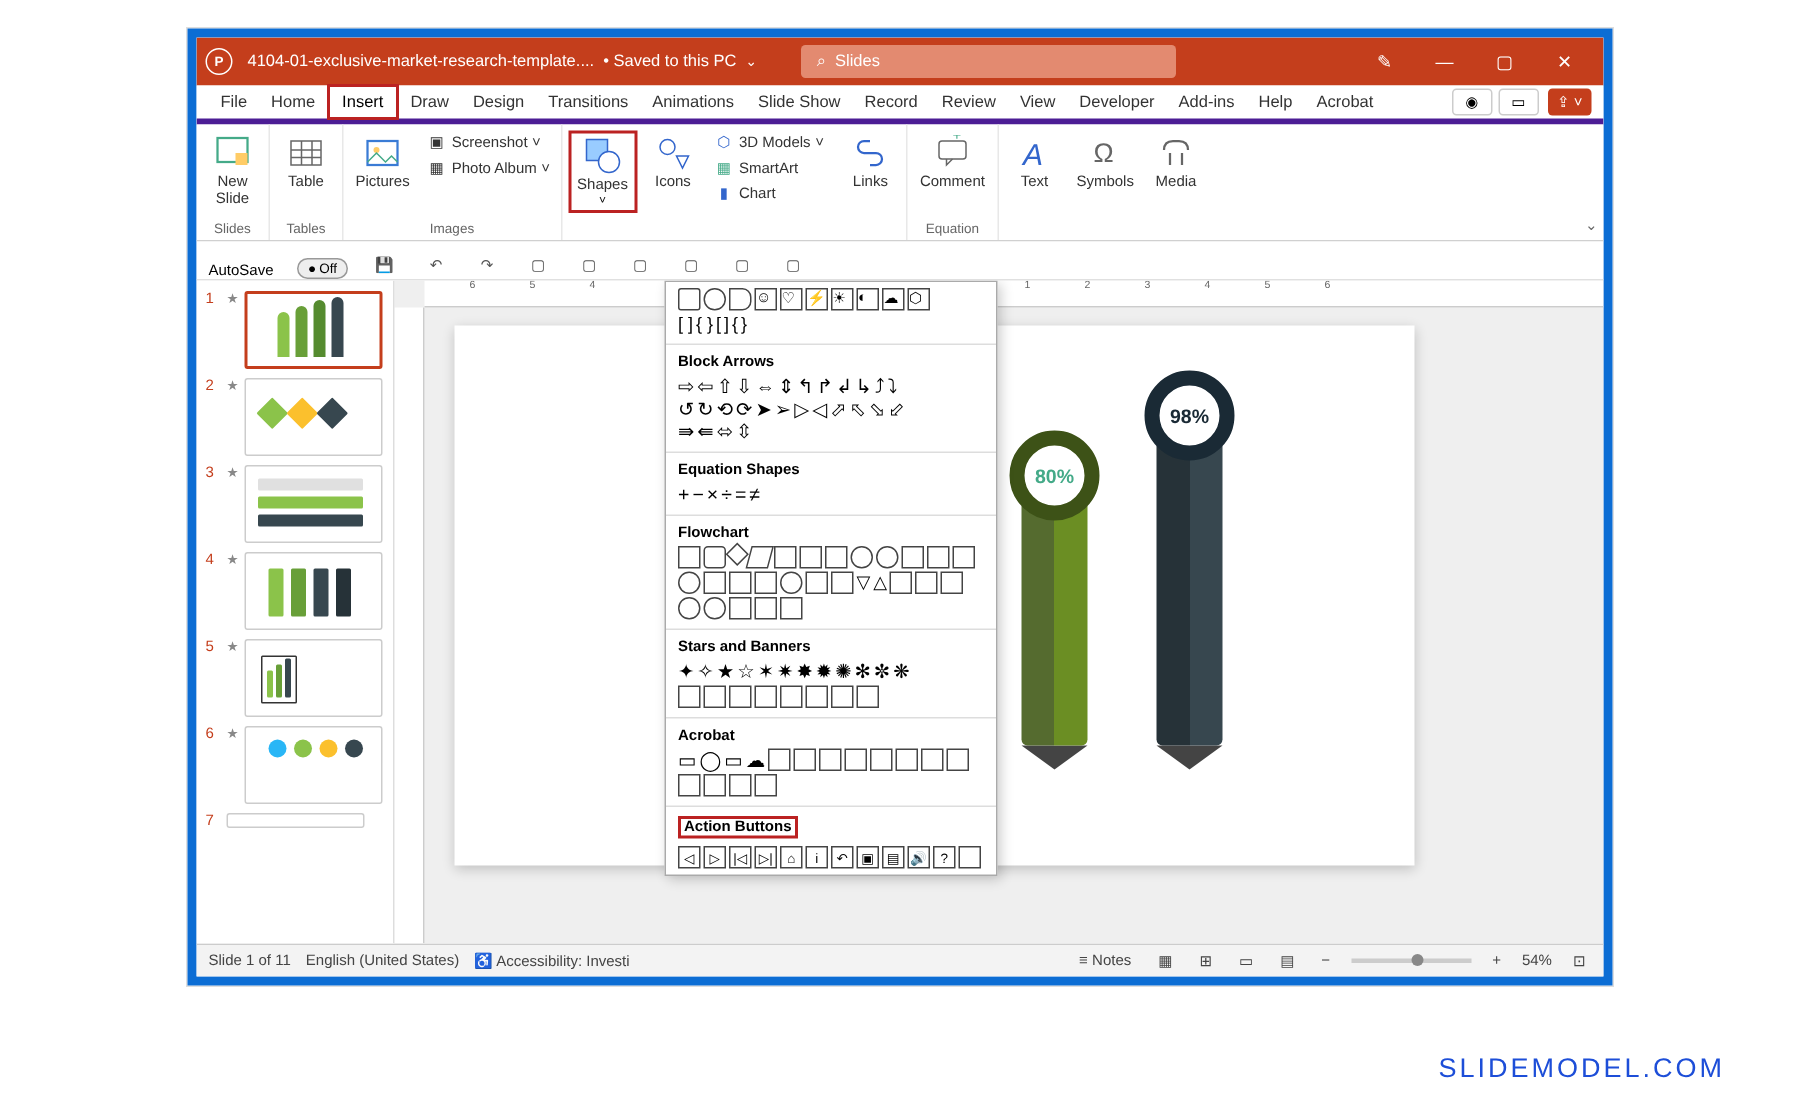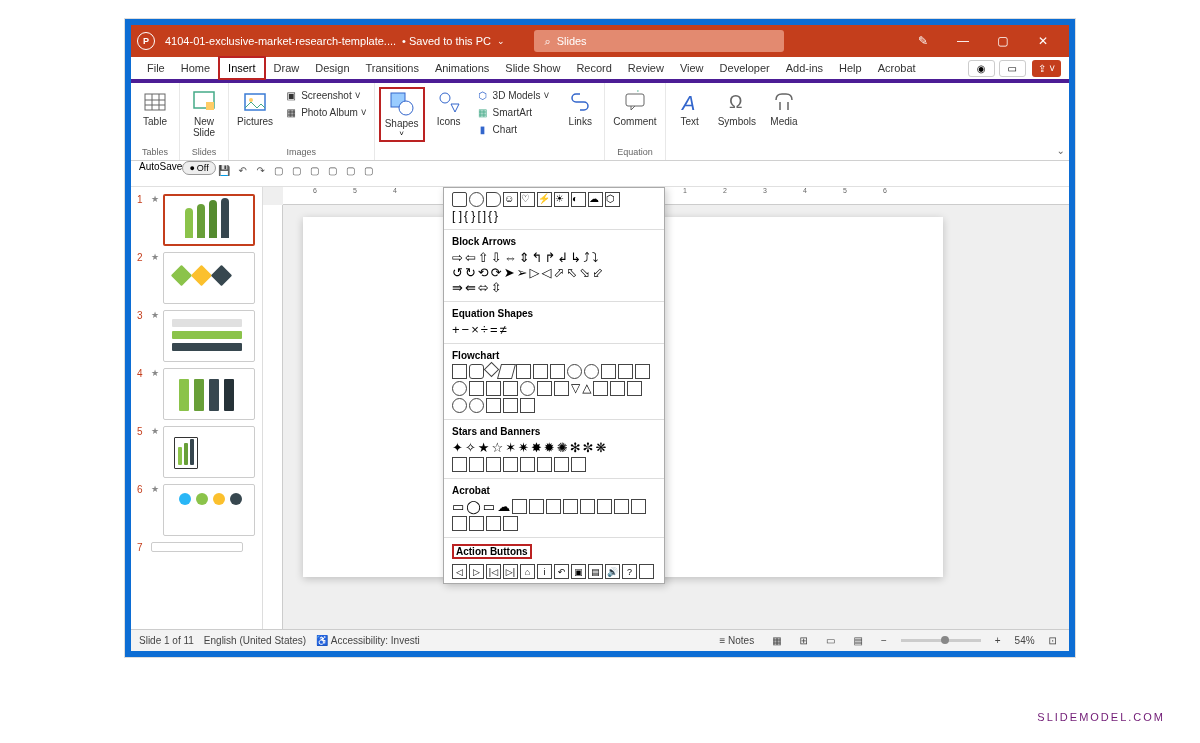--- a/index.html
+++ b/index.html
@@ -31,21 +31,21 @@
 .rgroup .glabel { text-align: center; color: #666; font-size: 9px; padding: 1px 0; }
 .rbtn { display: flex; flex-direction: column; align-items: center; justify-content: flex-start; padding: 2px 4px; cursor: pointer; }
 .rbtn.big { min-width: 40px; }
 .rbtn .ic { width: 26px; height: 26px; display: flex; align-items: center; justify-content: center; }
 .rbtn .lbl { font-size: 10px; color: #333; margin-top: 1px; text-align: center; line-height: 1.1; }
 .rbtn.highlighted { border: 2px solid #b22; }
 .smallbtns { display: flex; flex-direction: column; gap: 1px; }
 .smallbtn { display: flex; align-items: center; gap: 3px; padding: 1px 3px; font-size: 10px; color: #333; cursor: pointer; }
 .smallic { width: 14px; height: 14px; display: inline-flex; align-items: center; justify-content: center; }
 
-.qat { background: #fff; height: 26px; display: flex; align-items: flex-start; padding: 0 8px; border-bottom: 1px solid #e0e0e0; font-size: 10px; gap: 0; }
+.qat { background: #fff; height: 26px; display: flex; align-items: flex-end; padding: 0 8px; border-bottom: 1px solid #e0e0e0; font-size: 10px; gap: 16px; }
 .qat .toggle { border: 1px solid #999; border-radius: 10px; padding: 1px 6px; font-size: 9px; background: #eee; display: flex; align-items: center; gap: 2px; }
 .qat .qbtn { width: 18px; height: 18px; display: flex; align-items: center; justify-content: center; color: #555; cursor: pointer; }
 
 .workspace { flex: 1; display: flex; background: #efefef; overflow: hidden; position: relative; }
 .thumbcol { width: 132px; background: #fff; border-right: 1px solid #ddd; overflow-y: auto; padding: 4px 0; }
 .thumbrow { display: flex; align-items: flex-start; padding: 3px 6px; gap: 4px; }
 .thumbrow .num { font-size: 10px; color: #c43e1c; width: 10px; }
 .thumbrow .star { font-size: 9px; color: #888; }
 .thumb { width: 92px; height: 52px; background: #fff; border: 1px solid #ccc; border-radius: 2px; position: relative; overflow: hidden; }
 .thumb.active { border: 2px solid #c43e1c; }
@@ -63,21 +63,21 @@
 .shapes-menu .shaperow { display: flex; flex-wrap: wrap; gap: 2px; }
 .shapes-menu .shape-ic { width: 15px; height: 15px; border: 1px solid #444; display: inline-block; }
 .shapes-menu hr { border: none; border-top: 1px solid #ddd; margin: 2px 0; }
 
 .statusbar { height: 22px; background: #f3f3f3; border-top: 1px solid #ccc; display: flex; align-items: center; font-size: 10px; padding: 0 8px; color: #444; gap: 10px; }
 .statusbar .spacer { flex: 1; }
 .statusbar .sbtn { padding: 0 4px; cursor: pointer; }
 .statusbar .zoomslider { width: 80px; height: 3px; background: #ccc; position: relative; }
 .statusbar .zoomslider::after { content: ''; position: absolute; left: 40px; top: -3px; width: 8px; height: 8px; background: #888; border-radius: 50%; }
 
-.watermark { position: absolute; bottom: 20px; right: 35px; font-size: 11px; letter-spacing: 2px; color: #701a75; font-weight: 300; }
+.watermark { position: absolute; bottom: 20px; right: 50px; font-size: 18px; letter-spacing: 2px; color: #1d4ed8; font-weight: 300; }
 
 .pencil { position: absolute; width: 60px; }
 .pencil .ring { width: 60px; height: 60px; border-radius: 50%; background: #fff; display: flex; align-items: center; justify-content: center; position: relative; z-index: 2; }
 .pencil .ring .label { font-size: 13px; font-weight: bold; }
 .pencil .body { width: 44px; margin: -10px auto 0; border-radius: 0 0 4px 4px; position: relative; z-index: 1; }
 .pencil .tip { width: 0; height: 0; border-left: 22px solid transparent; border-right: 22px solid transparent; margin: 0 auto; }
 </style>
 </head>
 <body>
 
@@ -122,47 +122,47 @@
         <div class="endbtn">▭</div>
         <div class="sharebtn">⇪ ˅</div>
       </div>
 
       <div class="ribbon">
         <div class="rgroup">
           <div class="items">
             <div class="rbtn big">
               <div class="ic">
                   <svg width="24" height="24">
+                    <rect x="2" y="2" width="20" height="16" fill="none" stroke="#4a8" stroke-width="1.5"></rect>
+                    <rect x="14" y="12" width="8" height="8" fill="#fc6"></rect>
+                  </svg>
+                </div>
+              <div class="lbl" style="white-space:pre-line">New
+Slide</div>
+            </div>
+          </div>
+          <div class="glabel">Slides</div>
+        </div>
+
+        <div class="rgroup">
+          <div class="items">
+            <div class="rbtn big">
+              <div class="ic">
+                  <svg width="24" height="24">
                     <rect x="2" y="4" width="20" height="16" fill="none" stroke="#666" stroke-width="1"></rect>
                     <line x1="2" y1="10" x2="22" y2="10" stroke="#666"></line>
                     <line x1="2" y1="15" x2="22" y2="15" stroke="#666"></line>
                     <line x1="9" y1="4" x2="9" y2="20" stroke="#666"></line>
                     <line x1="16" y1="4" x2="16" y2="20" stroke="#666"></line>
                   </svg>
                 </div>
               <div class="lbl">Table</div>
             </div>
           </div>
           <div class="glabel">Tables</div>
-        </div>
-
-        <div class="rgroup">
-          <div class="items">
-            <div class="rbtn big">
-              <div class="ic">
-                  <svg width="24" height="24">
-                    <rect x="2" y="2" width="20" height="16" fill="none" stroke="#4a8" stroke-width="1.5"></rect>
-                    <rect x="14" y="12" width="8" height="8" fill="#fc6"></rect>
-                  </svg>
-                </div>
-              <div class="lbl" style="white-space:pre-line">New
-Slide</div>
-            </div>
-          </div>
-          <div class="glabel">Slides</div>
         </div>
 
         <div class="rgroup">
           <div class="items">
             <div class="rbtn big">
               <div class="ic">
                   <svg width="24" height="24">
                     <rect x="2" y="4" width="20" height="16" fill="none" stroke="#3a7bd5" stroke-width="1.5"></rect>
                     <circle cx="8" cy="10" r="2" fill="#fc6"></circle>
                     <path d="M2 18 L8 12 L14 18 L18 14 L22 18" fill="none" stroke="#4a8"></path>
@@ -370,20 +370,34 @@
             <span style="position:absolute;left:400px">1</span>
               <span style="position:absolute;left:440px">2</span>
               <span style="position:absolute;left:480px">3</span>
               <span style="position:absolute;left:520px">4</span>
               <span style="position:absolute;left:560px">5</span>
               <span style="position:absolute;left:600px">6</span>
           </div>
           <div class="ruler-v"></div>
           <div class="slide-canvas">
 
+            <div class="pencil" style="left:370px;top:70px">
+              <div class="ring" style="border:10px solid #3d5217">
+                  <span class="label" style="color:#4a8">80%</span>
+                </div>
+              <div class="body" style="height:160px;background:linear-gradient(90deg,#556b2f 50%,#6b8e23 50%)"></div>
+              <div class="tip" style="border-top:16px solid #444"></div>
+            </div>
+            <div class="pencil" style="left:460px;top:30px">
+              <div class="ring" style="border:10px solid #1a2a35">
+                  <span class="label" style="color:#1a2a35">98%</span>
+                </div>
+              <div class="body" style="height:200px;background:linear-gradient(90deg,#263238 50%,#37474f 50%)"></div>
+              <div class="tip" style="border-top:16px solid #444"></div>
+            </div>
           </div>
         </div>
 
         <div class="shapes-menu">
           <div class="cat">
             <div class="shaperow">
               <span class="shape-ic" style="border-radius:2px"></span>
               <span class="shape-ic" style="border-radius:50%"></span>
               <span class="shape-ic" style="border-radius:0 6px 6px 0"></span>
               <span class="shape-ic">☺</span>

